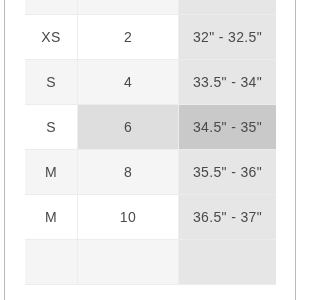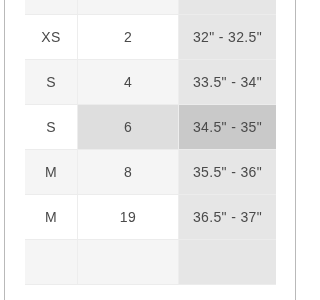--- a/index.html
+++ b/index.html
@@ -148,21 +148,21 @@
         <td class="col-meas">
             <span class="cell-text">35.5" - 36"</span>
           </td>
       </tr>
 
       <tr class="row-even">
         <td class="col-size">
             <span class="cell-text">M</span>
           </td>
         <td class="col-num">
-            <span class="cell-text">19</span>
+            <span class="cell-text">10</span>
           </td>
         <td class="col-meas">
             <span class="cell-text">36.5" - 37"</span>
           </td>
       </tr>
 
       <tr class="row-odd">
         <td class="col-size">
             <span class="cell-text"></span>
           </td>

